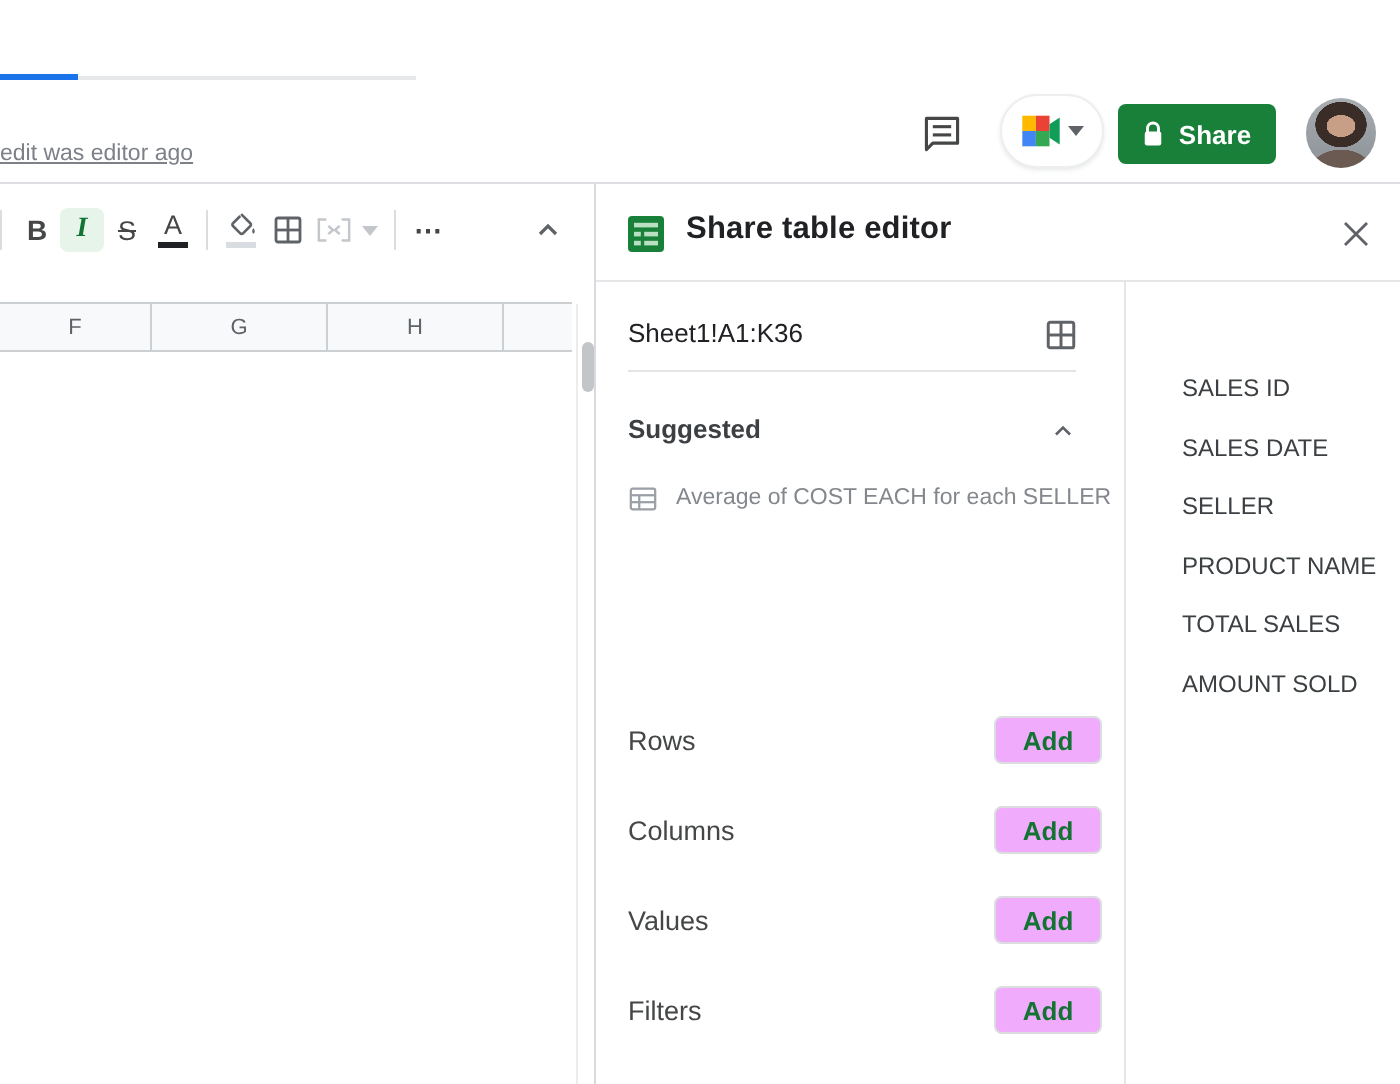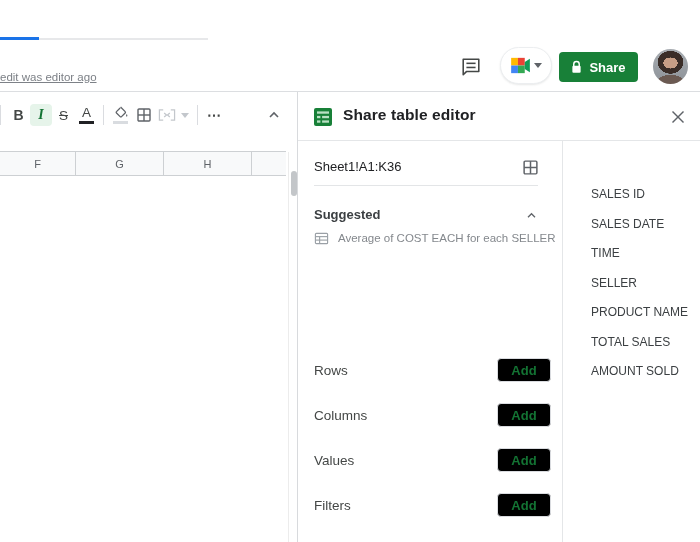--- a/index.html
+++ b/index.html
@@ -83,29 +83,29 @@
 
   .p-main { position:absolute; left:0; top:49px; width:264px; bottom:0; }
   .range-text { position:absolute; left:16px; top:18px; font-size:13px; color:#202124; }
   .range-grid-btn { position:absolute; left:224px; top:16px; width:20px; height:20px;
                     background:none; border:none; cursor:pointer; }
   .range-underline { position:absolute; left:16px; top:44px; width:224px; height:1px; background:#e3e5e7; }
 
   .sug-label { position:absolute; left:16px; top:66px; font-size:13px; font-weight:bold; color:#3c4043; }
   .sug-collapse { position:absolute; left:228px; top:64px; width:20px; height:20px;
                   background:none; border:none; cursor:pointer; }
-  .sug-list { position:absolute; left:16px; top:89px; display:flex; flex-direction:column; gap:11px; }
+  .sug-list { position:absolute; left:16px; top:100px; display:flex; flex-direction:column; gap:11px; }
   .sug-item { display:flex; gap:9px; cursor:pointer; }
   .sug-item svg { flex:none; margin-top:1px; }
   .sug-text { font-size:11.5px; line-height:17px; color:#84888d; width:218px; }
 
   .sections { position:absolute; left:16px; top:217px; display:flex; flex-direction:column; gap:21px; }
   .section-row { width:237px; height:24px; display:flex; align-items:center; justify-content:space-between; }
   .section-label { font-size:13.5px; color:#444746; }
-  .add-btn { width:54px; height:24px; background:#000000; border:1px solid #dadce0; border-radius:4px;
+  .add-btn { width:54px; height:24px; background:#f0abfc; border:1px solid #dadce0; border-radius:4px;
              color:#137333; font-family:"Liberation Sans",sans-serif; font-size:13px; font-weight:bold;
              cursor:pointer; }
 
   .p-fields { position:absolute; left:264px; top:49px; right:0; bottom:0; border-left:1px solid #e4e6e8; }
   .search-row { position:absolute; left:0; top:0; right:0; height:39px; border-bottom:1px solid #e4e6e8; }
   .search-row svg { position:absolute; left:16px; top:12px; }
   .search-input { position:absolute; left:36px; top:8px; width:95px; height:24px; border:none; outline:none;
                   font-family:"Liberation Sans",sans-serif; font-size:13px; color:#3c4043; }
   .search-input::placeholder { color:#80868b; }
   .field-list { position:absolute; left:0; top:39px; right:0;margin-left:20px; }
@@ -302,21 +302,20 @@
           <span class="section-label">Filters</span>
           <button class="add-btn">Add</button>
         </div>
         </div>
     </div>
 
     <div class="p-fields">
       <div class="field-list">
           <div class="field-item">SALES ID</div>
           <div class="field-item">SALES DATE</div>
-          <div class="field-item">TIME</div>
           <div class="field-item">SELLER</div>
           <div class="field-item">PRODUCT NAME</div>
           <div class="field-item">TOTAL SALES</div>
           <div class="field-item">AMOUNT SOLD</div>
         </div>
     </div>
   </aside>
 
 </div>
 

